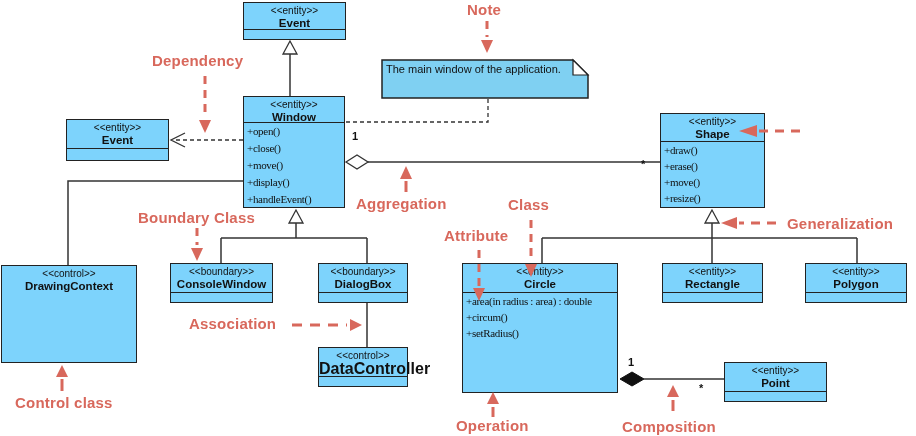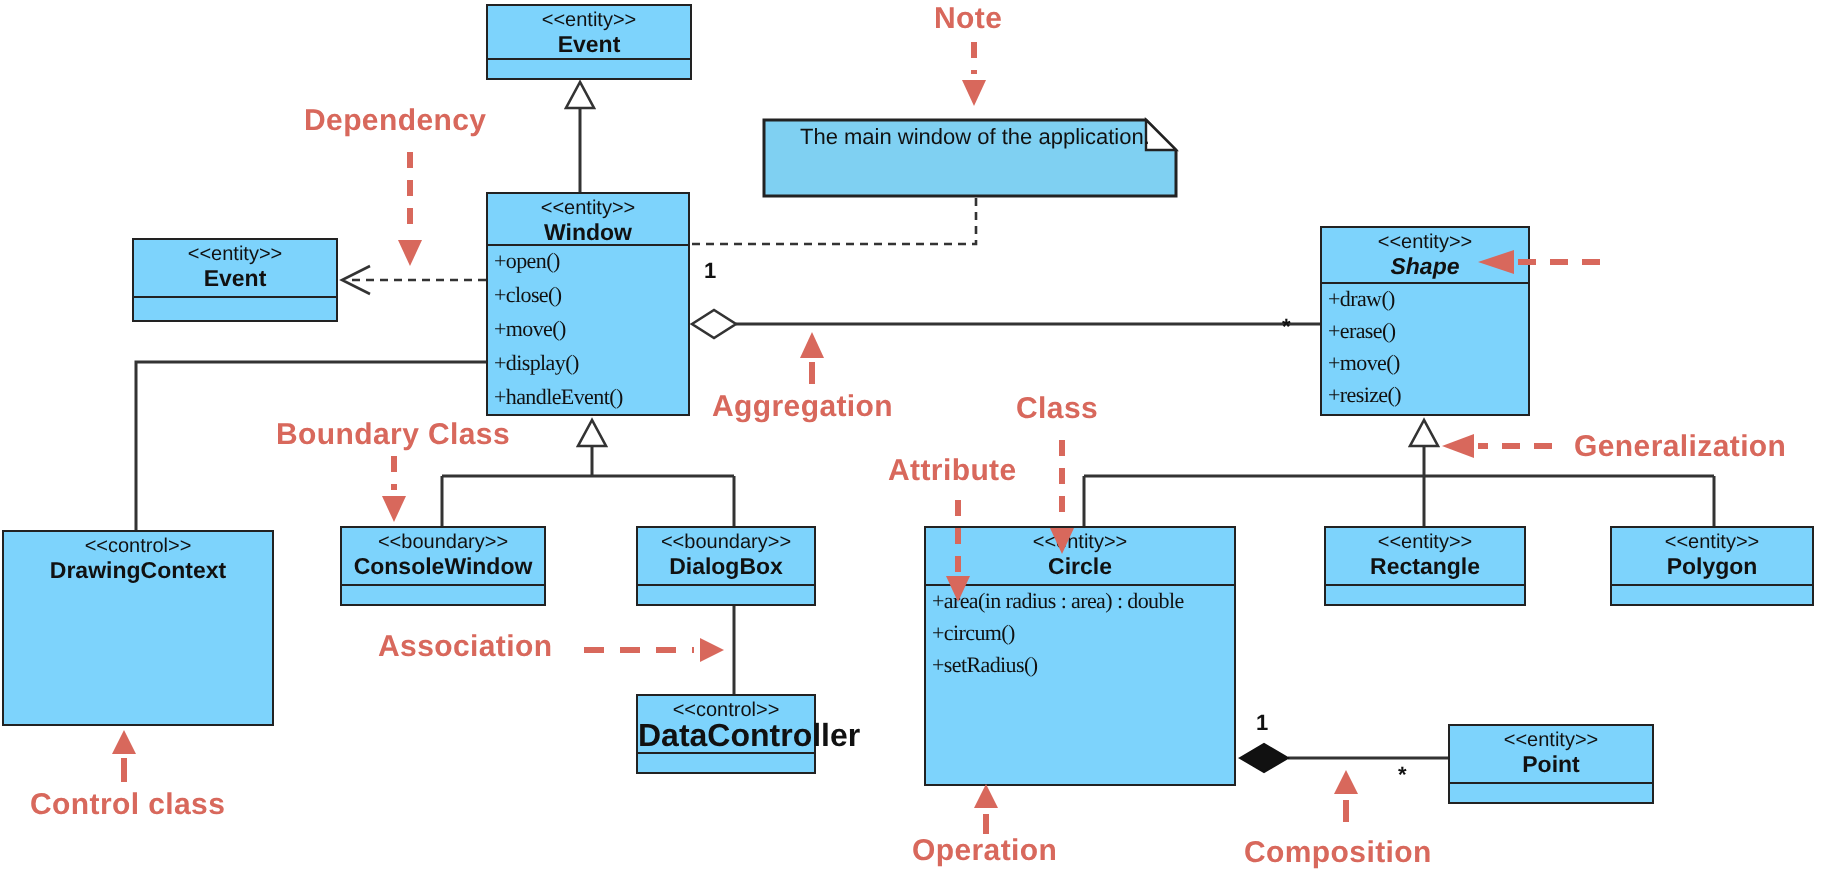--- a/index.html
+++ b/index.html
@@ -8,27 +8,27 @@
     font-family:"Liberation Sans",sans-serif;
   }
   svg{position:absolute;left:0;top:0;pointer-events:none;}
   .cls{
     position:absolute;background:#7dd3fc;border:1.5px solid #222;box-sizing:border-box;
     display:flex;flex-direction:column;color:#111;
   }
   .cls-title{flex:0 0 auto;text-align:center;padding-top:2px;box-sizing:border-box;}
   .stereo{font-size:10px;line-height:12px;white-space:nowrap;}
   .cname{font-size:11.5px;line-height:13px;font-weight:bold;white-space:nowrap;}
-  .cname.abstract{font-style:italic;}
+  .cname.abstract{}
   .compartment{flex:1;border-top:1.5px solid #222;box-sizing:border-box;overflow:hidden;}
   .strip{flex:1;border-top:1.5px solid #222;}
   .mrow{font-size:11px;letter-spacing:-0.3px;line-height:16px;padding-left:3px;white-space:nowrap;font-family:Liberation Serif, serif;}
   .rows17 .mrow{line-height:17px;}
   .note-text{
-    position:absolute;left:400px;top:63px;width:196px;font-size:11px;color:#111;white-space:nowrap;
+    position:absolute;left:386px;top:63px;width:196px;font-size:11px;color:#111;white-space:nowrap;
   }
   .ann{
     position:absolute;color:#D8685C;font-size:15px;font-weight:bold;letter-spacing:0.2px;white-space:nowrap;
   }
   .mult{position:absolute;color:#111;font-size:11px;font-weight:bold;}
 </style>
 </head>
 <body>
 
 <div id="canvas">

